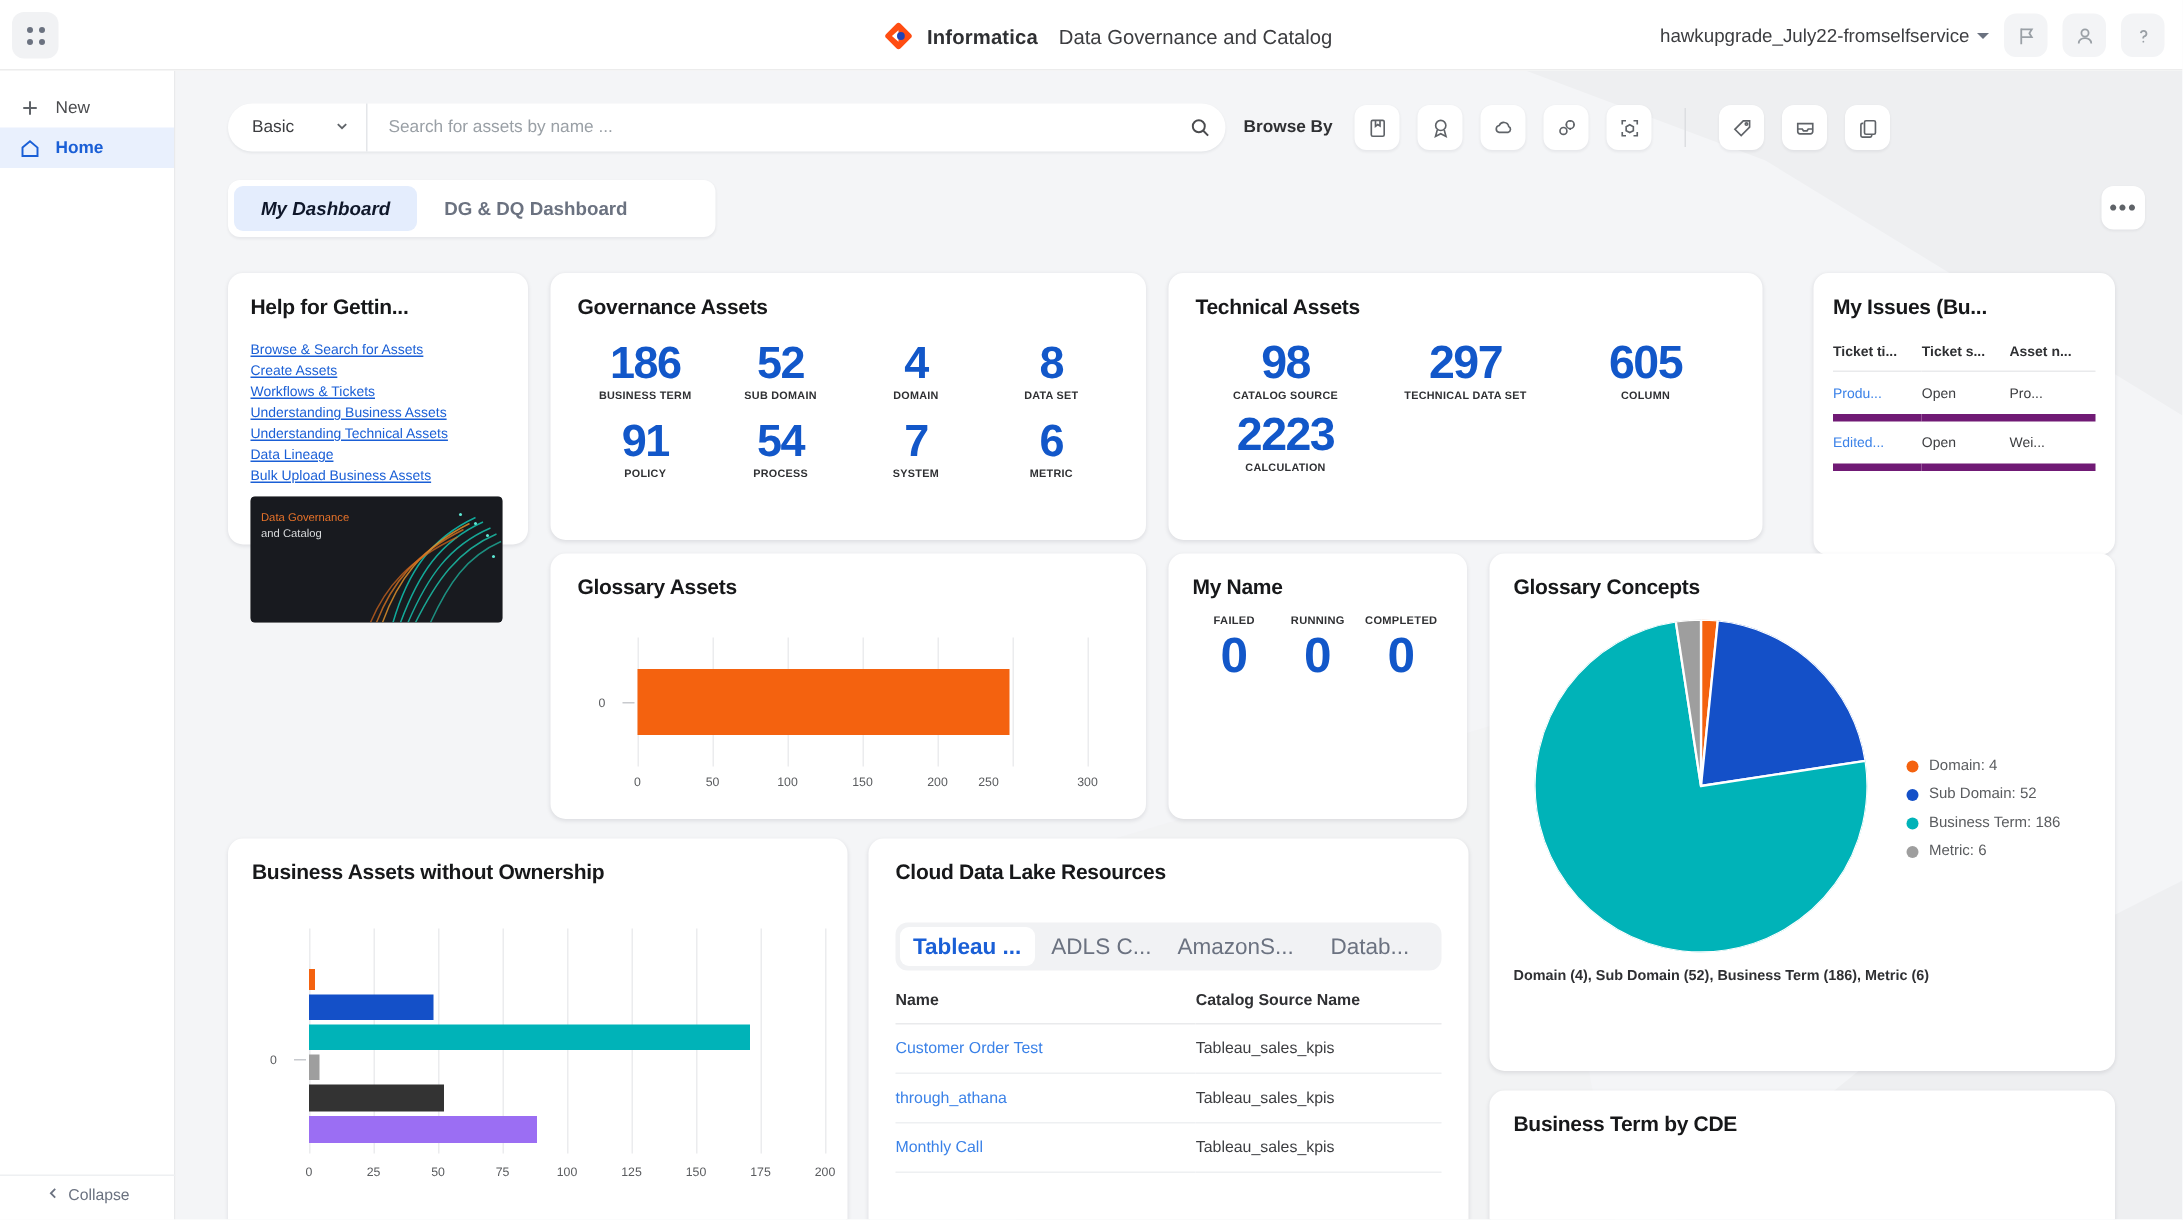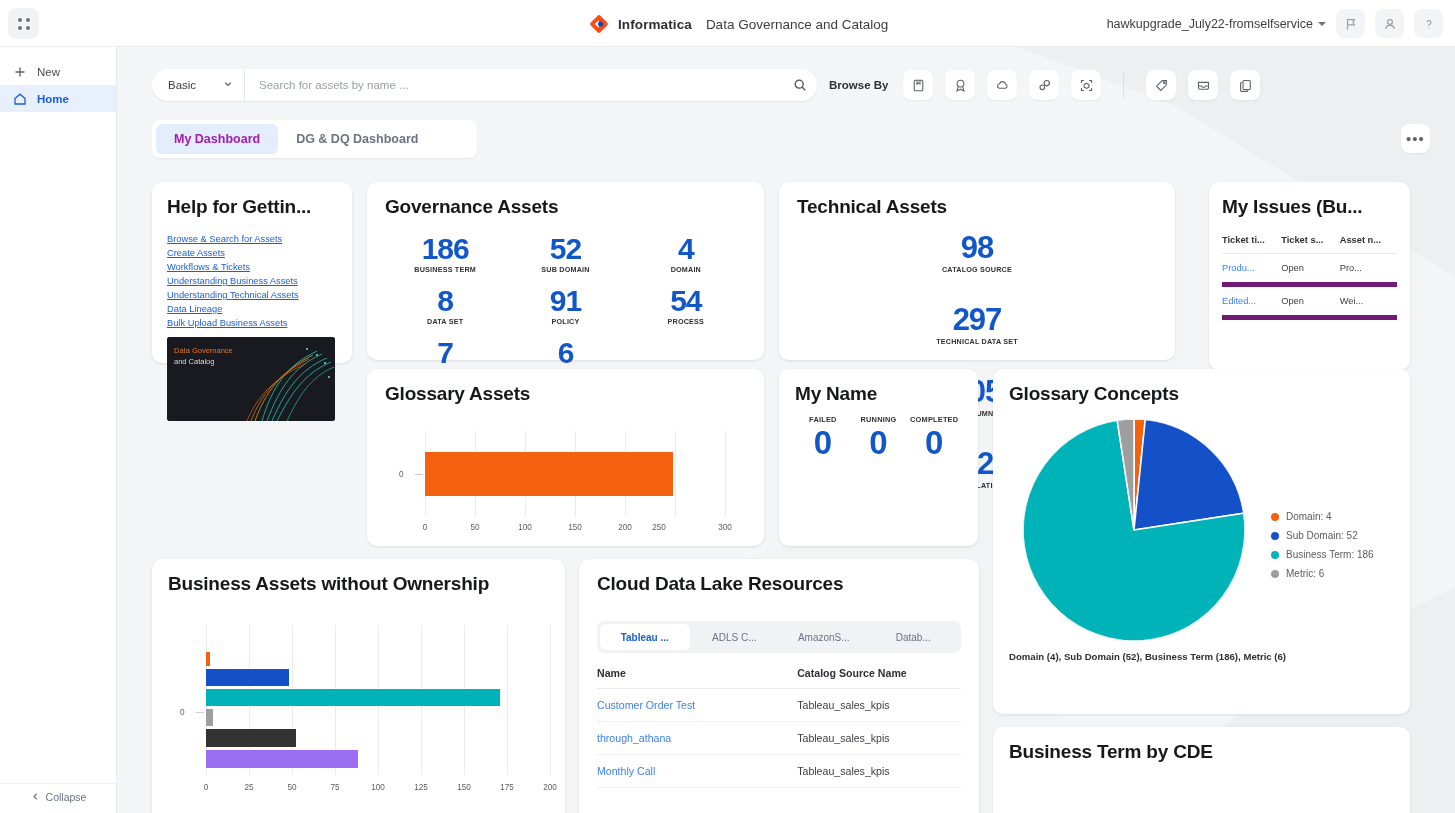--- a/index.html
+++ b/index.html
@@ -101,60 +101,60 @@
   
   .tabs-wrap {
     position: absolute; left: 35px; top: 73px; width: 325px; height: 38px;
     background: #fff; border-radius: 8px; display: flex; align-items: center;
     padding: 4px; box-shadow: 0 1px 2px rgba(16,24,40,.06);
   }
   .tab {
     height: 30px; border-radius: 6px; display: flex; align-items: center; justify-content: center;
     font-size: 12.5px; font-weight: 700; color: #6b7280; padding: 0 18px; cursor: pointer;
   }
-  .tab.active { background: #e4edfd; color: #a21caf; }
+  .tab.active { background: #e4edfd; color: #0f172a; font-style: italic; }
   .more-btn {
     position: absolute; right: 25px; top: 77px; width: 29px; height: 29px; border-radius: 8px;
     background: #fff; display: flex; align-items: center; justify-content: center;
     color: #5f6368; font-size: 15px; letter-spacing: 1px; box-shadow: 0 1px 2px rgba(16,24,40,.06);
     cursor: pointer;
   }
 
   
   .card {
     position: absolute; background: #fff; border-radius: 10px;
     box-shadow: 0 1px 3px rgba(16,24,40,.10);
   }
   .card h3 {
-    font-size: 19px; font-weight: 700; color: #17181a; letter-spacing: -.2px;
+    font-size: 14px; font-weight: 700; color: #17181a; letter-spacing: -.2px;
   }
 
   
   #card-help { left: 35px; top: 135px; width: 200px; height: 181px; padding: 14px 15px; }
   .help-links { margin-top: 15px; display: flex; flex-direction: column; gap: 1px; }
   .help-links a {
     font-size: 9.3px; color: #1a5fd6; text-decoration: underline; line-height: 13px; cursor: pointer;
   }
   .help-img {
     margin-top: 7px; width: 168px; height: 84px; border-radius: 3px; position: relative; overflow: hidden;
     background: #16181d;
   }
   .help-img .hi-t1 { position: absolute; left: 7px; top: 9px; font-size: 7.5px; color: #e8732a; }
   .help-img .hi-t2 { position: absolute; left: 7px; top: 9px; font-size: 7.5px; color: #d9dbdd; }
 
   
   #card-gov { left: 250px; top: 135px; width: 397px; height: 178px; padding: 14px 18px; }
-  .kpi-grid { display: grid; grid-template-columns: repeat(3, 1fr); row-gap: 10px; margin-top: 14px; }
+  .kpi-grid { display: grid; grid-template-columns: repeat(4, 1fr); row-gap: 10px; margin-top: 14px; }
   .kpi { text-align: center; }
   .kpi .n { font-size: 30px; font-weight: 700; color: #1257c9; line-height: 34px; letter-spacing: -1px; }
   .kpi .l { font-size: 7.2px; font-weight: 700; color: #2f3033; letter-spacing: .2px; margin-top: -1px; }
 
   
   #card-tech { left: 662px; top: 135px; width: 396px; height: 178px; padding: 14px 18px; }
-  .kpi-grid2 { display: grid; grid-template-columns: repeat(1, 1fr); row-gap: 28px; margin-top: 12px; }
+  .kpi-grid2 { display: grid; grid-template-columns: repeat(3, 1fr); row-gap: 4px; margin-top: 12px; }
   .kpi2 { text-align: center; }
   .kpi2 .n { font-size: 31px; font-weight: 700; color: #1257c9; line-height: 35px; letter-spacing: -1px; }
   .kpi2 .l { font-size: 7.2px; font-weight: 700; color: #2f3033; letter-spacing: .2px; }
 
   
   #card-issues { left: 1092px; top: 135px; width: 201px; height: 188px; padding: 14px 13px; }
   .issues-table { width: 100%; margin-top: 17px; border-collapse: collapse; }
   .issues-table th {
     font-size: 9.3px; font-weight: 700; color: #2f3033; text-align: left;
     padding-bottom: 8px; border-bottom: 1px solid #e9eaec; white-space: nowrap;
@@ -190,21 +190,21 @@
   .bao-chart { position: relative; margin-top: 30px; height: 190px; }
 
   
   #card-cdl { left: 462px; top: 512px; width: 400px; height: 290px; padding: 14px 18px; }
   .cdl-tabs {
     margin-top: 26px; height: 32px; background: #f1f2f4; border-radius: 8px;
     display: flex; align-items: center; padding: 3px;
   }
   .cdl-tab {
     flex: 1; height: 26px; display: flex; align-items: center; justify-content: center;
-    font-size: 10px; color: #6b7280; border-radius: 6px; cursor: pointer; white-space: nowrap; text-align: right;
+    font-size: 15px; color: #6b7280; border-radius: 6px; cursor: pointer; white-space: nowrap; text-align: right;
   }
   .cdl-tab.active { background: #fff; color: #1a5fd6; font-weight: 700; }
   .cdl-table { width: 100%; margin-top: 14px; border-collapse: collapse; }
   .cdl-table th {
     font-size: 10.6px; font-weight: 700; color: #2f3033; text-align: left;
     padding-bottom: 9px; border-bottom: 1px solid #e9eaec;
   }
   .cdl-table td { font-size: 10.6px; color: #3c3d40; padding: 10px 0; border-bottom: 1px solid #eef0f2; }
   .cdl-table td.link { color: #3b82e8; cursor: pointer; }
 

